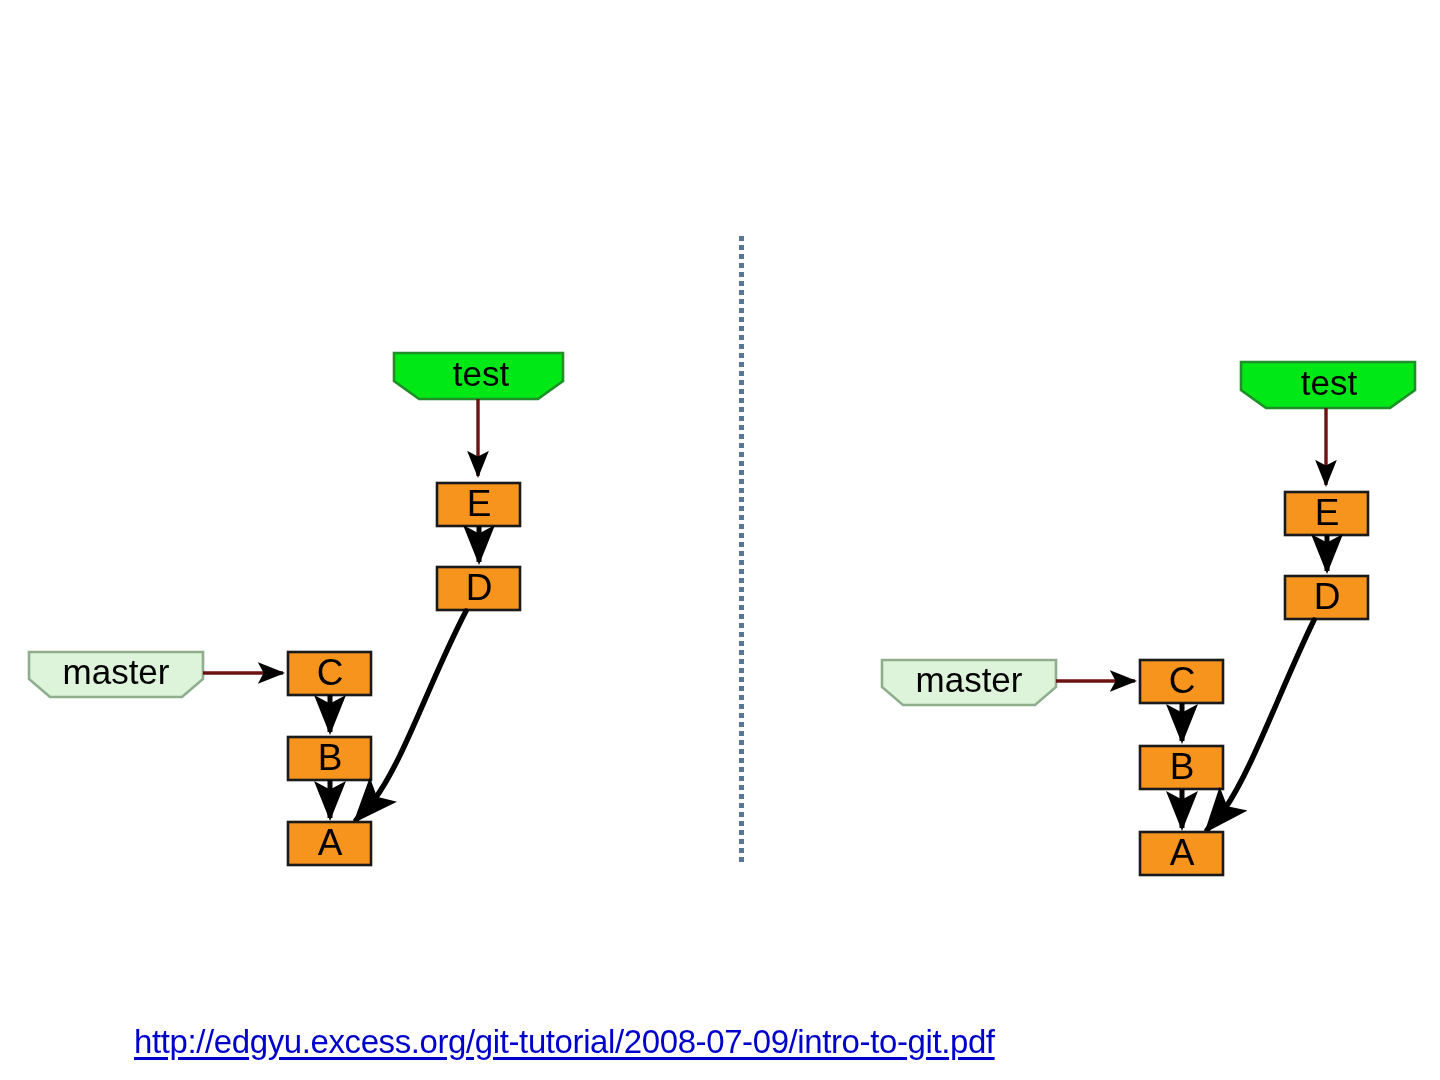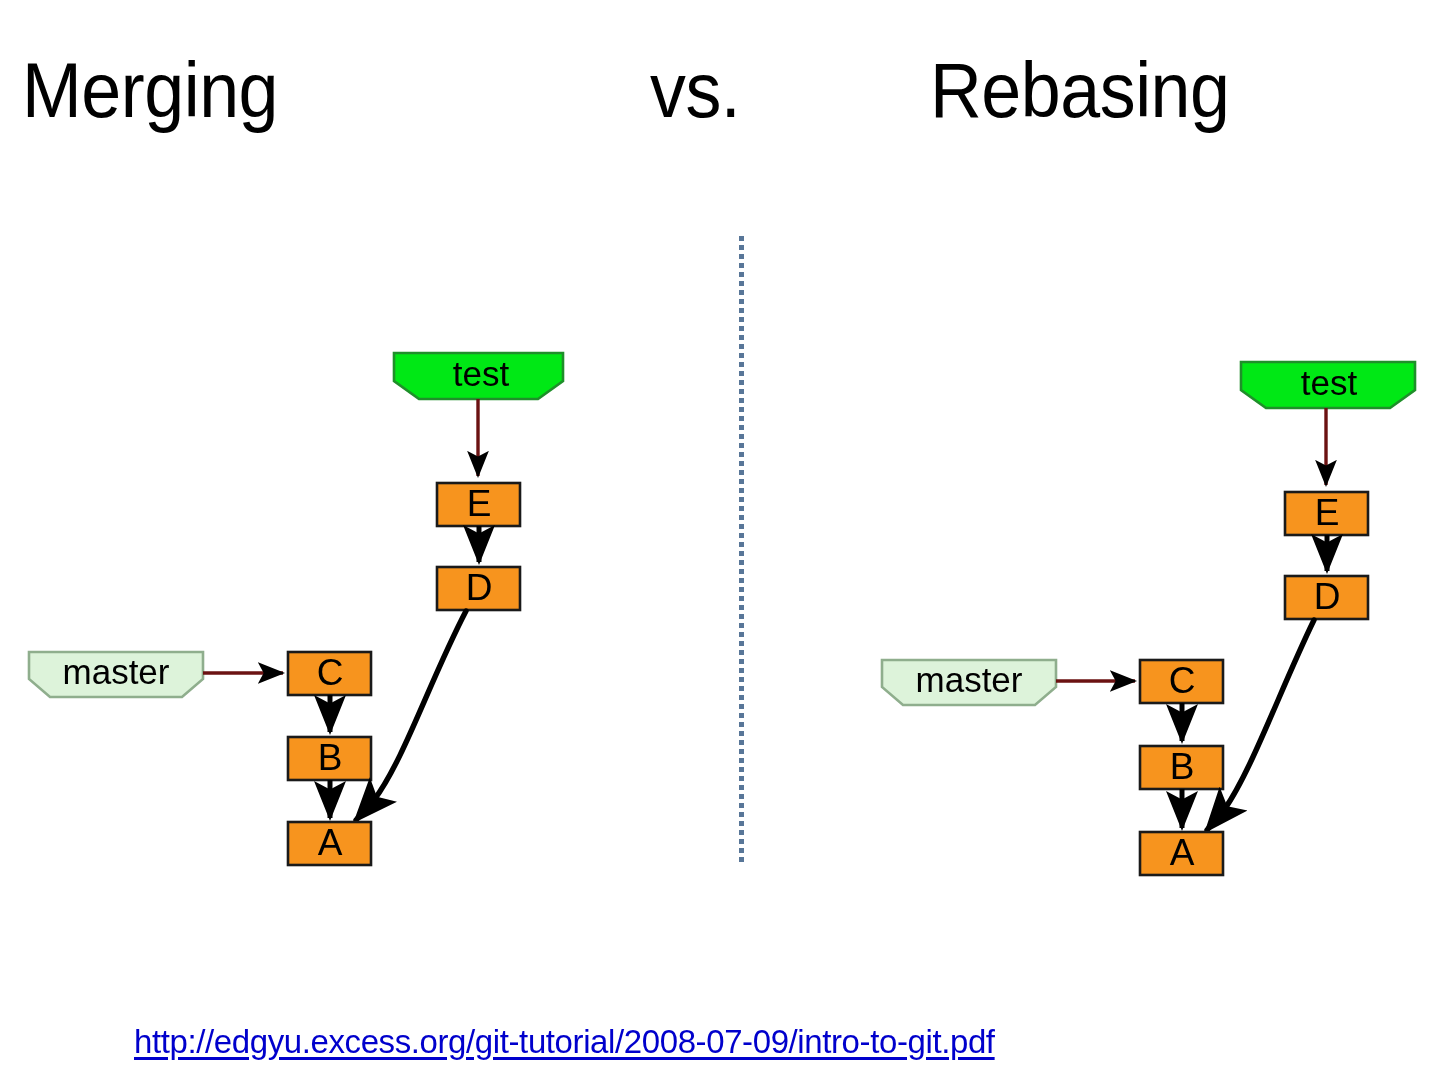--- a/index.html
+++ b/index.html
@@ -100,25 +100,20 @@
     fill: #000000;
     text-anchor: middle;
     dominant-baseline: middle;
   }
 </style>
 </head>
 <body>
 
 <div class="slide">
 
-  <div class="title-row">
-    <span class="title-word title-merging">Merging</span>
-    <span class="title-word title-vs">vs.</span>
-    <span class="title-word title-rebasing">Rebasing</span>
-  </div>
 
   <div class="divider"></div>
 
   <div class="diagram diag-left">
     <svg width="740" height="1080" viewBox="0 0 740 1080" xmlns="http://www.w3.org/2000/svg">
       <defs>
         <marker id="arrowBlackL" markerWidth="10" markerHeight="10" refX="7.4" refY="3.4" orient="auto" markerUnits="strokeWidth">
           <path d="M0,0.2 L8,3.4 L0,6.6 L1.7,3.4 Z" fill="#000000"></path>
         </marker>
         <marker id="arrowBlackCurveL" markerWidth="11" markerHeight="11" refX="7.6" refY="3.5" orient="auto" markerUnits="strokeWidth">

